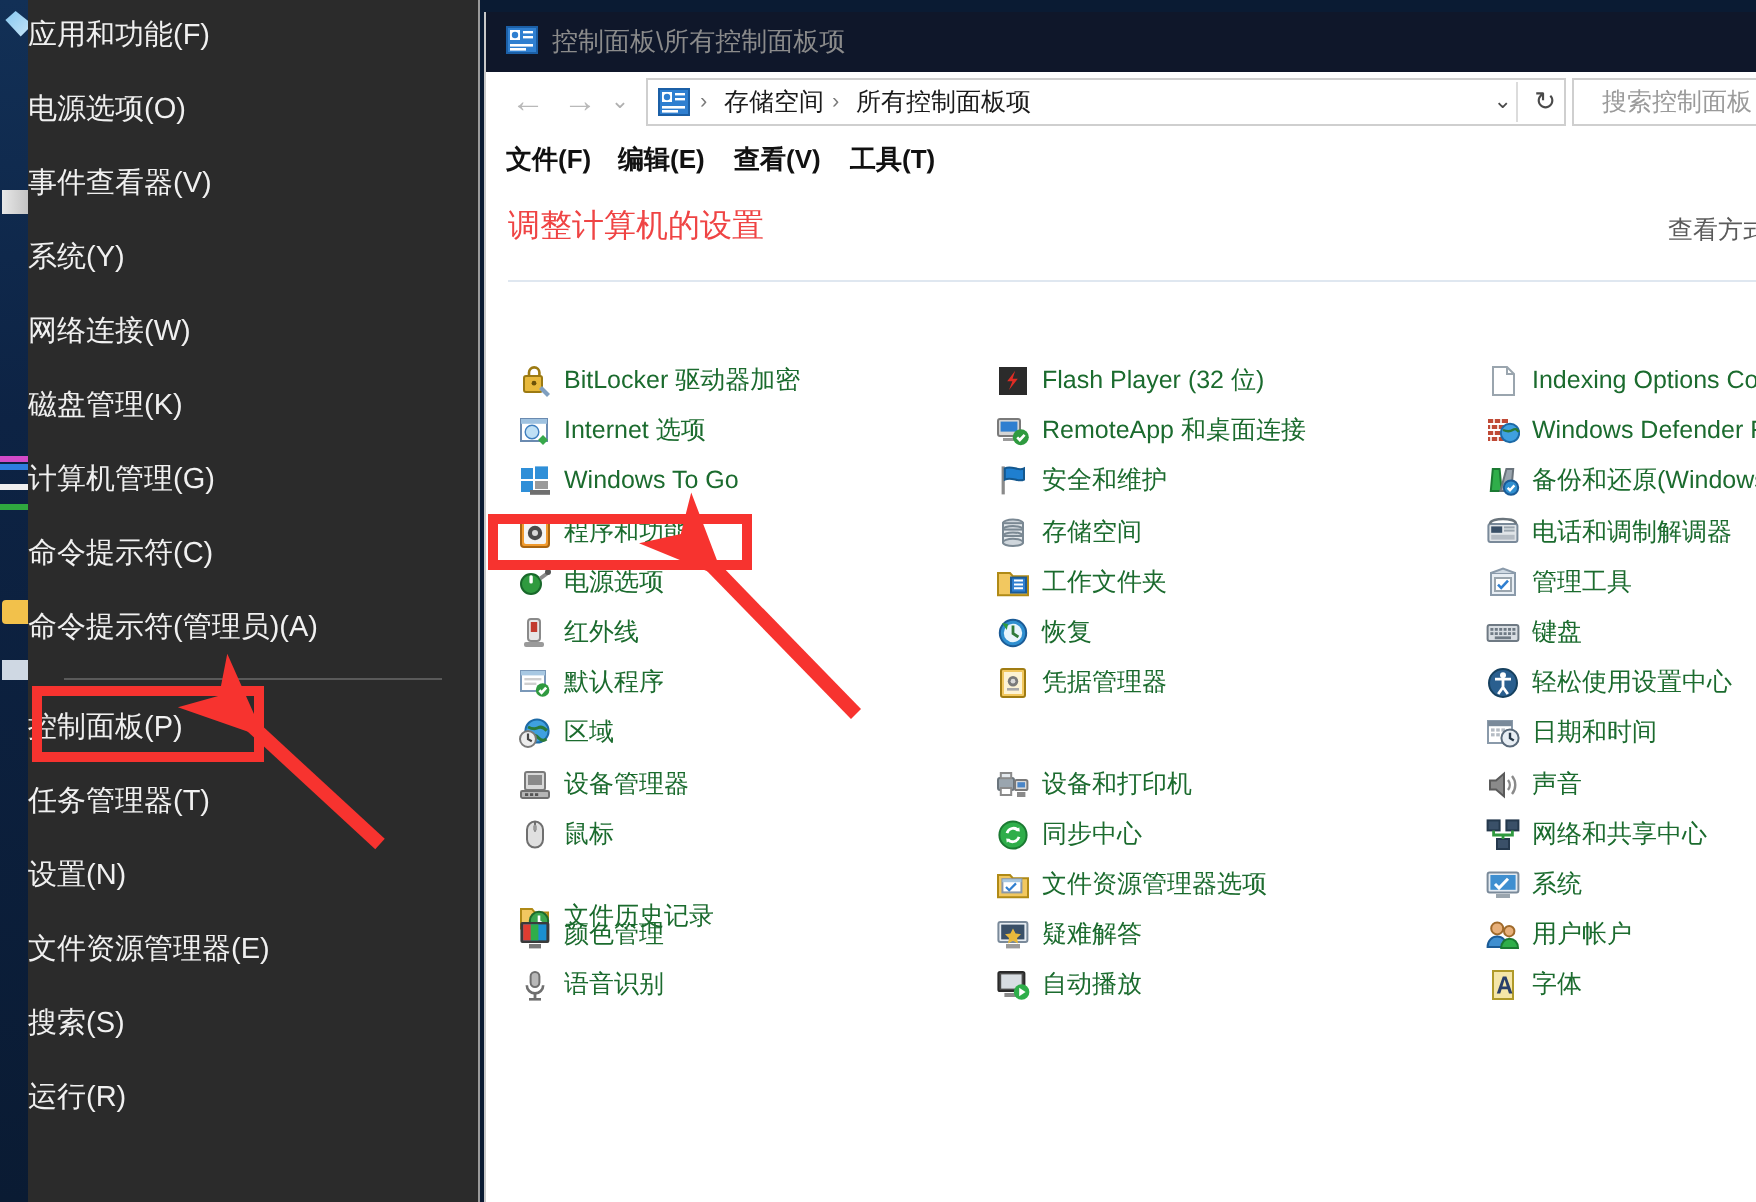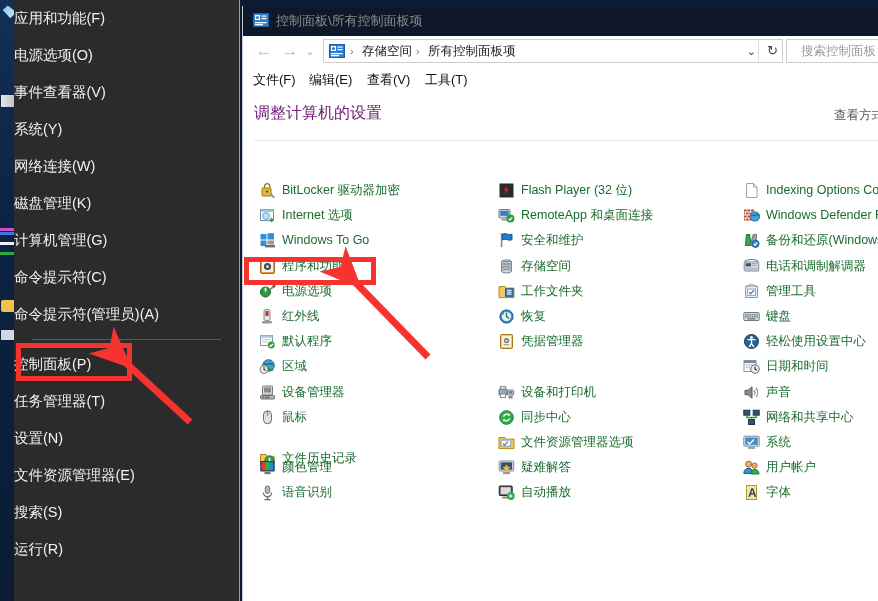--- a/index.html
+++ b/index.html
@@ -65,29 +65,29 @@
   #addrbar .ab-div{position:absolute;right:23px;top:1px;width:1px;height:20px;background:#dcdcdc;}
   #addrbar .ab-refresh{position:absolute;right:4px;top:0;line-height:22px;font-size:13px;color:#4a4a4a;}
   #searchbox{
     position:absolute;right:-8px;top:3px;width:100px;height:24px;
     border:1px solid #cfcfcf;background:#fff;box-sizing:border-box;
     line-height:22px;font-size:12.5px;color:#9a9a9a;padding-left:14px;
     white-space:nowrap;overflow:hidden;
   }
 
   
-  #menubar{height:28px;position:relative;}
+  #menubar{height:28px;position:relative;font-weight:bold;}
   .mb-item{
     position:absolute;top:0;line-height:28px;font-size:13px;color:#111;white-space:nowrap;
   }
 
   
   #heading{position:relative;height:48px;}
   #heading .h-title{
-    position:absolute;left:11px;top:9px;font-size:16px;color:#701a75;white-space:nowrap;
+    position:absolute;left:11px;top:9px;font-size:16px;color:#ef4444;white-space:nowrap;
   }
   #heading .h-view{
     position:absolute;right:-6px;top:13px;font-size:12.5px;color:#5a5a5a;white-space:nowrap;
   }
   #hrule{position:absolute;left:11px;right:0;top:46px;height:1px;background:#dfe7f0;}
 
   
   #items{position:absolute;left:0;top:174px;width:636px;height:330px;}
   .cpi{position:absolute;height:22px;white-space:nowrap;}
   .cpi .ic{

